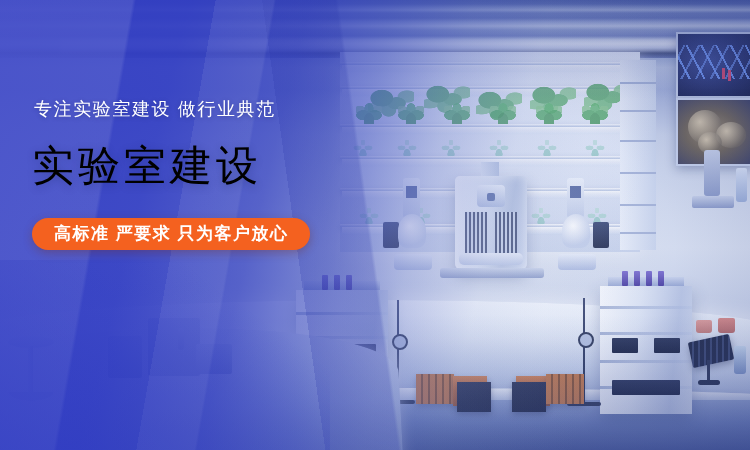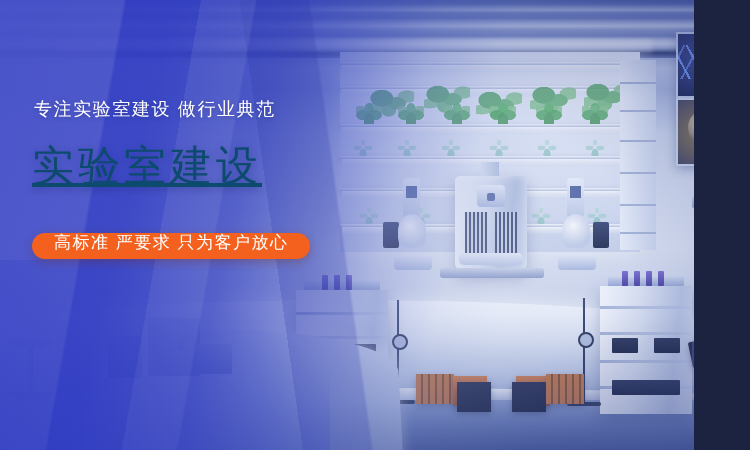--- a/index.html
+++ b/index.html
@@ -7,21 +7,21 @@
     margin: 0;
     padding: 0;
     background: #1b2340;
   }
   body {
     font-family: "Liberation Sans", "DejaVu Sans", sans-serif;
   }
 
   .banner {
     position: relative;
-    width: 694px;
+    width: 750px;
     height: 450px;
     overflow: hidden;
     background: #8f9fd0;
   }
 
   
   .photo {
     position: absolute;
     inset: 0;
     overflow: hidden;
@@ -466,46 +466,45 @@
     color: #ffffff;
     letter-spacing: 1.6px;
     line-height: 1;
     margin: 0 0 26px 2px;
     text-shadow: 0 1px 4px rgba(20,30,90,.35);
     white-space: nowrap;
   }
   .headline-1 {
     font-size: 42px;
     font-weight: 300;
-    color: #0c4a6e;
+    color: #000000;
     letter-spacing: 4px;
     line-height: 1.05;
-    margin: 0 0 23px 0;
+    margin: 0 0 8px 0;
     white-space: nowrap;
     text-shadow: 0 2px 8px rgba(20,30,90,.30);
-    text-decoration: underline;
   }
   .headline-2 {
     font-size: 42px;
     font-weight: 700;
     color: #ffffff;
     letter-spacing: 2px;
     line-height: 1.05;
     margin: 0;
     white-space: nowrap;
     text-shadow: 0 2px 9px rgba(20,30,90,.35);
   }
   .badge {
     display: inline-block;
     margin-top: 22px;
-    padding: 1px 22px 8px 22px;
+    padding: 7px 22px 8px 22px;
     background: #f4611f;
     color: #ffffff;
     font-size: 17px;
-    font-weight: 400;
+    font-weight: 700;
     letter-spacing: 1.5px;
     line-height: 1;
     border-radius: 16px;
     white-space: nowrap;
     box-shadow: 0 3px 10px rgba(120,40,10,.3);
     text-align: center;
   }
 </style>
 </head>
 <body>

